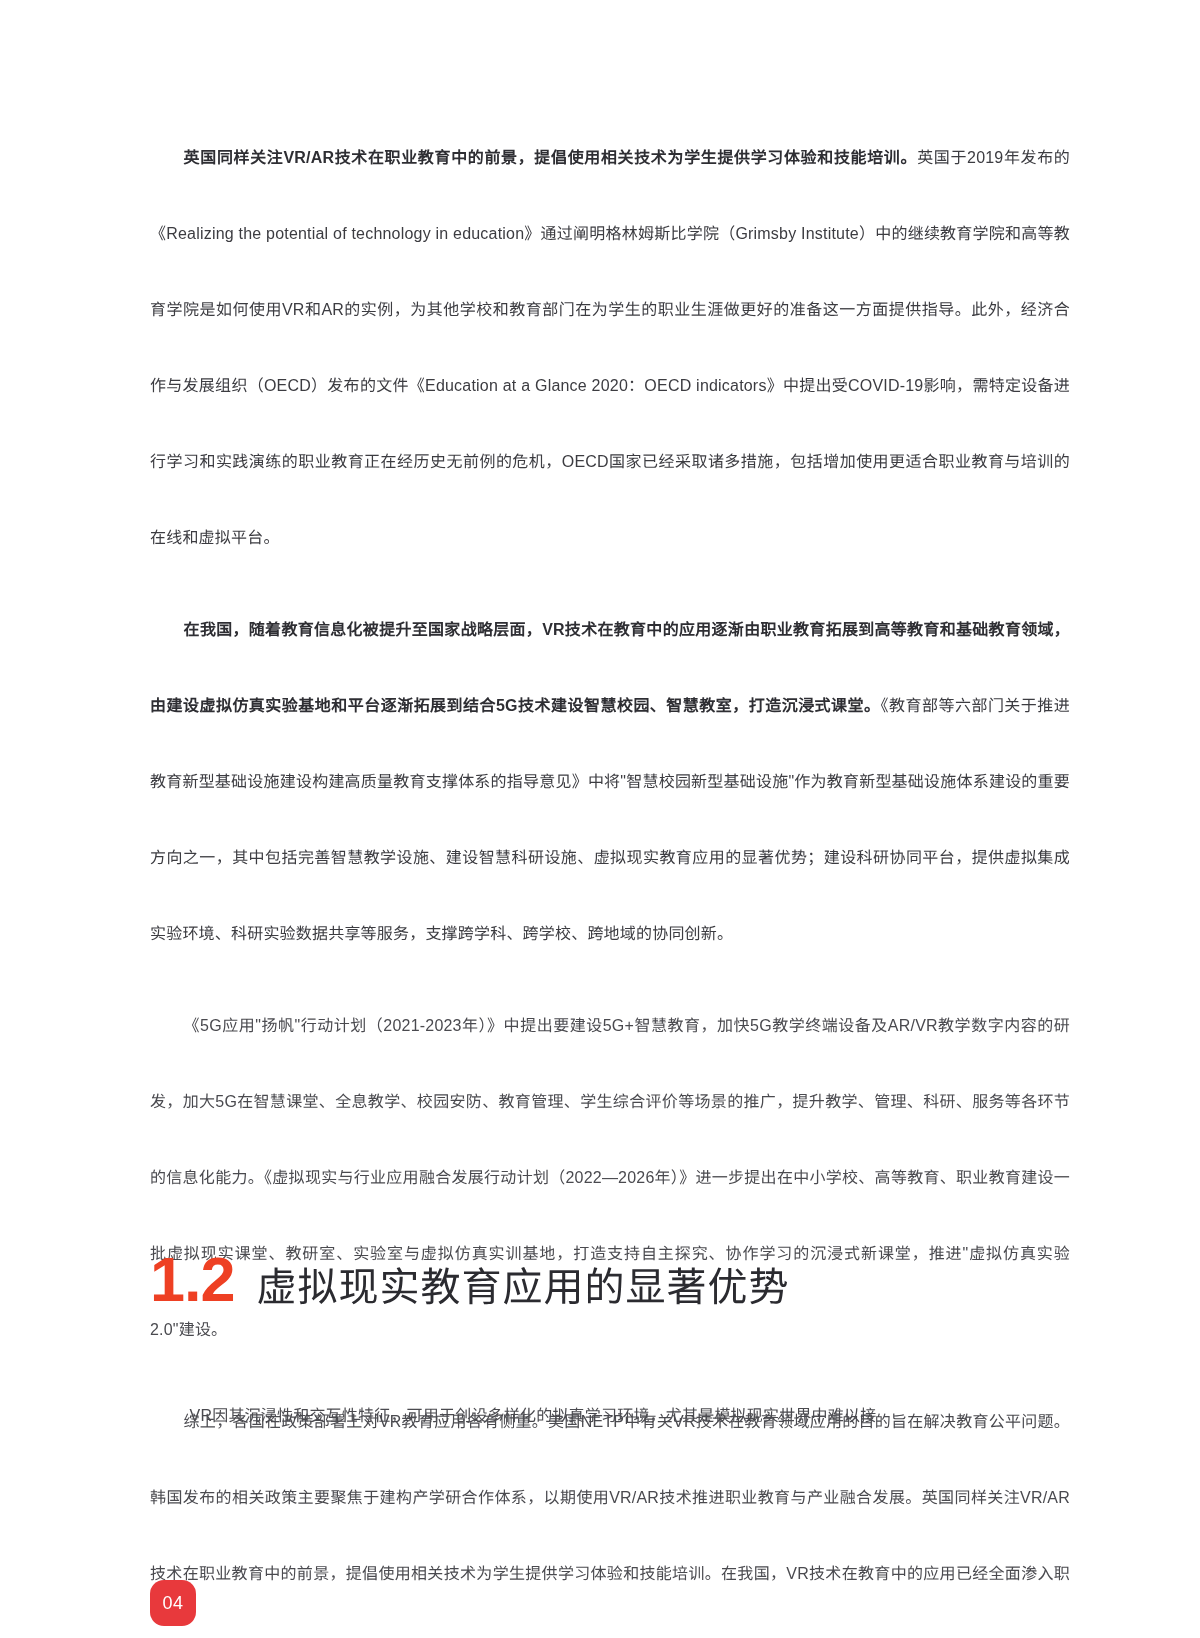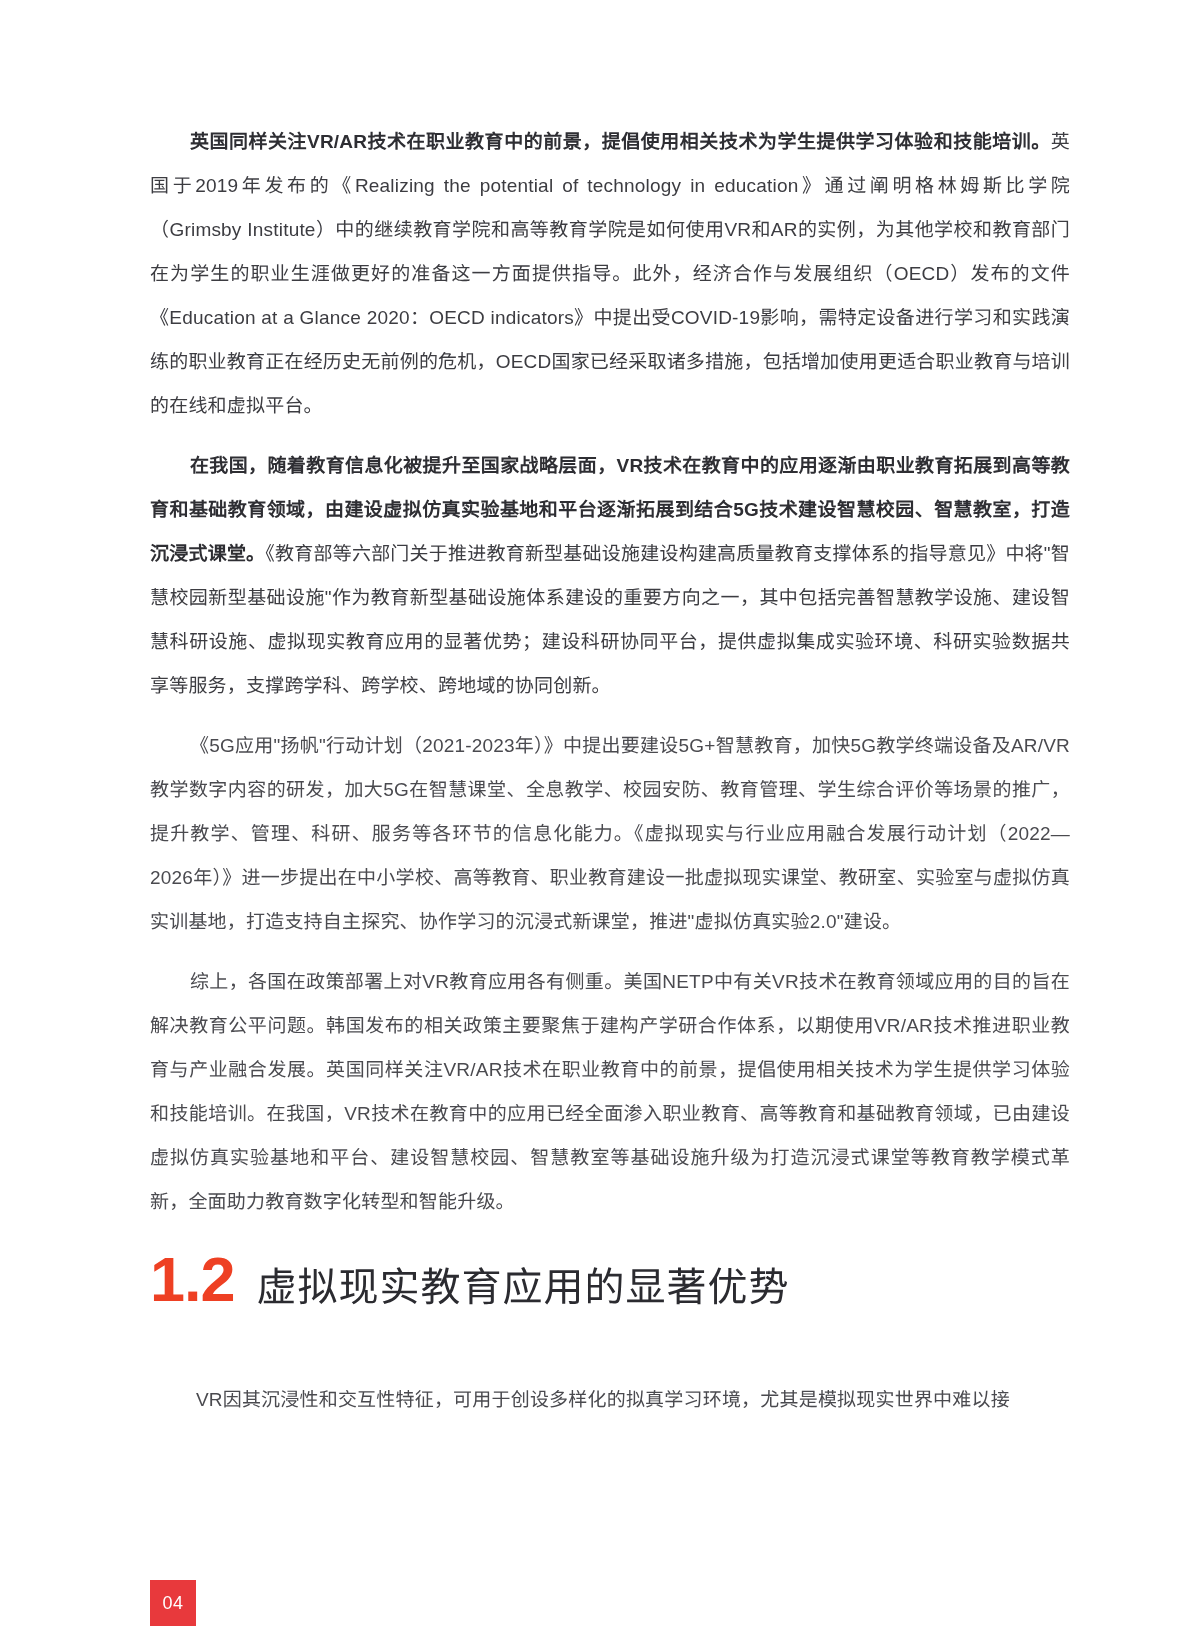--- a/index.html
+++ b/index.html
@@ -24,22 +24,22 @@
 
   .content {
     position: absolute;
     left: 150px;
     top: 120px;
     width: 920px;
   }
 
   p.para {
     margin: 0 0 6px 0;
-    font-size: 19px;
-    line-height: 44px;
+    font-size: 16px;
+    line-height: 76px;
     color: #4a4a4f;
     text-align: justify;
     text-justify: inter-ideograph;
     text-indent: 2.1em;
     letter-spacing: 0.2px;
     font-weight: 400;
   }
 
   p.para.bold-lead {
     color: #3c3c41;
@@ -89,20 +89,21 @@
   .page-badge {
     position: absolute;
     left: 150px;
     top: 1580px;
     width: 46px;
     height: 46px;
     background: #E8393C;
     display: flex;
     align-items: center;
     justify-content: center;
+    border-radius: 14px;
   }
   .page-badge span {
     color: #ffffff;
     font-size: 18px;
     font-weight: 400;
     letter-spacing: 0.5px;
   }
 </style>
 </head>
 <body>

